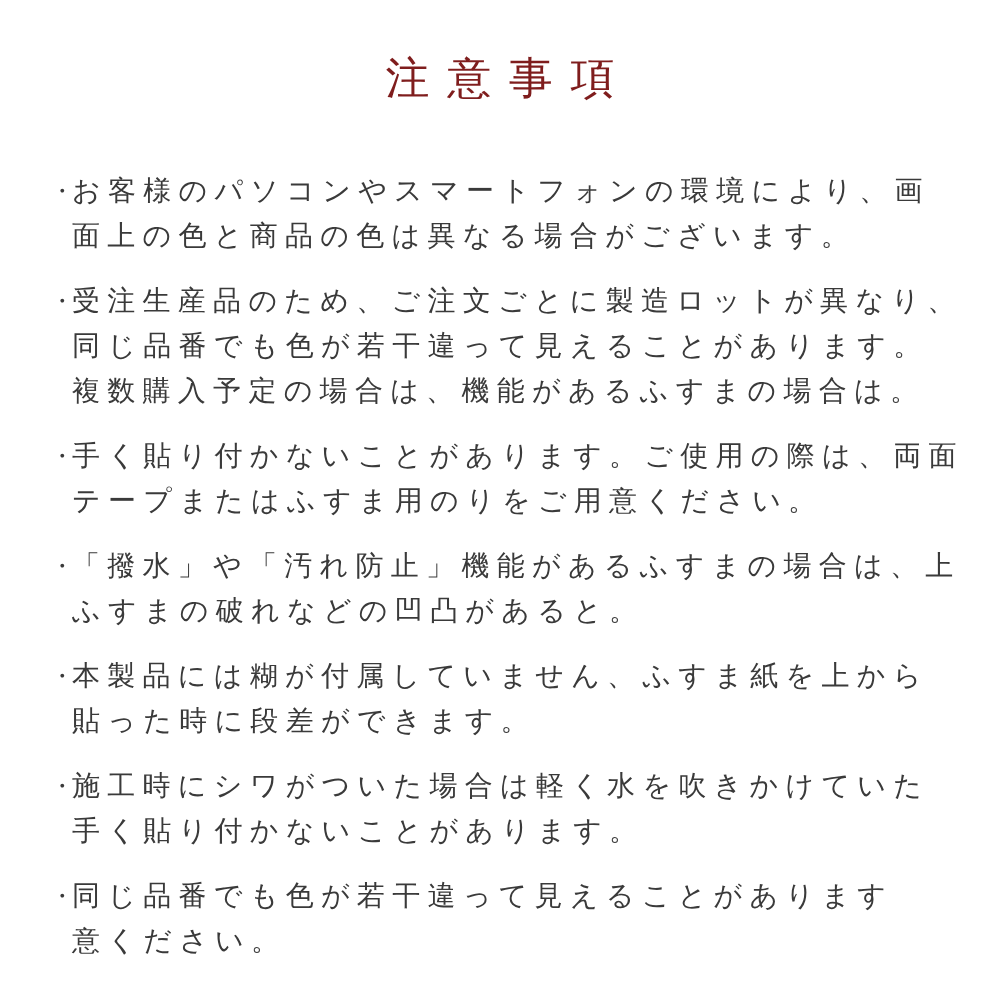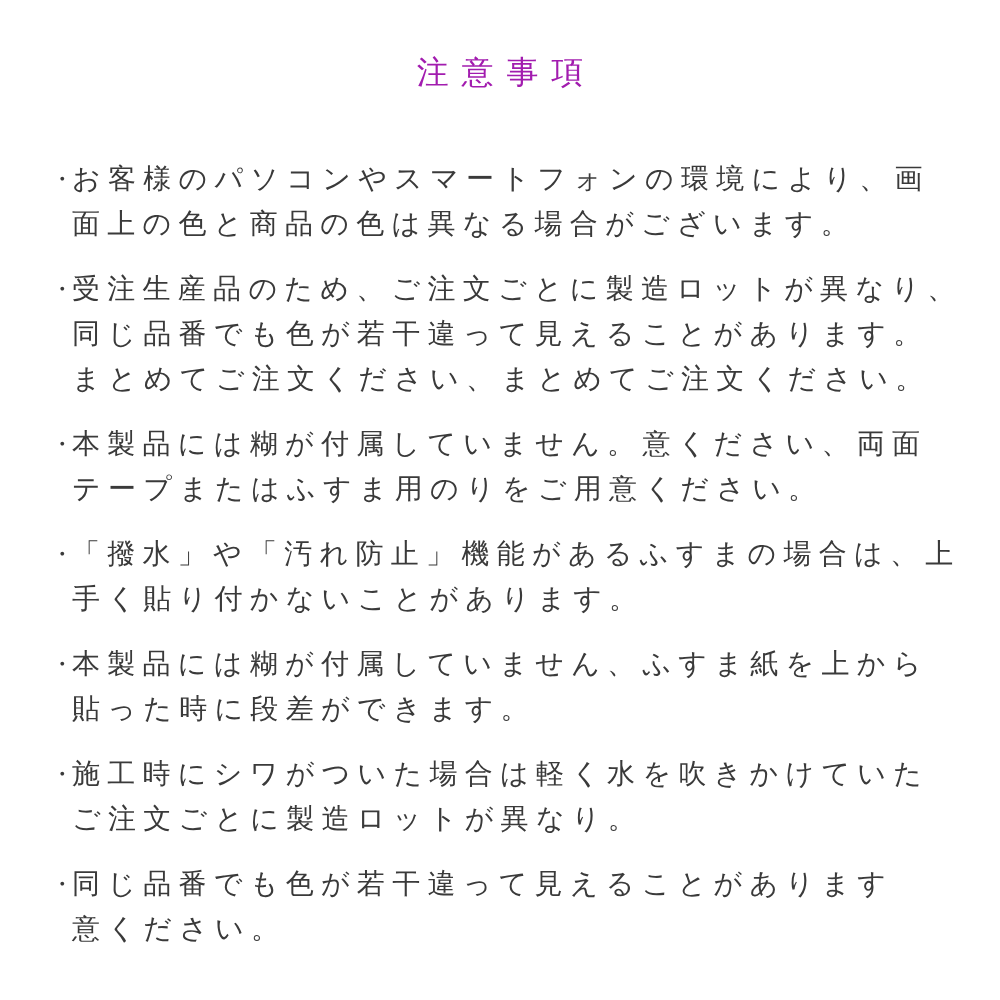--- a/index.html
+++ b/index.html
@@ -12,25 +12,25 @@
     width: 1000px;
     height: 1000px;
     background: #ffffff;
     overflow: hidden;
     font-family: "Liberation Sans", "DejaVu Sans", sans-serif;
   }
   .title {
     margin: 56px 0 12px 0;
     padding-left: 0.40em; 
     text-align: center;
-    font-size: 32px;
+    font-size: 44px;
     font-weight: 400;
     line-height: 1;
     letter-spacing: 0.40em;
-    color: #a21caf;
+    color: #7f1d1d;
   }
   .notes {
     list-style: none;
     margin: 68px 0 0 0;
     padding: 0 34px 0 50px;
   }
   .note {
     display: flex;
     align-items: flex-start;
     margin: 0 0 20px 0;
@@ -62,41 +62,41 @@
   <ul class="notes">
     <li class="note">
       <span class="bullet">・</span>
       <span class="note-text">お客様のパソコンやスマートフォンの環境により、画
 面上の色と商品の色は異なる場合がございます。</span>
     </li>
     <li class="note">
       <span class="bullet">・</span>
       <span class="note-text">受注生産品のため、ご注文ごとに製造ロットが異なり、
 同じ品番でも色が若干違って見えることがあります。
-まとめてご注文ください、まとめてご注文ください。</span>
+複数購入予定の場合は、機能があるふすまの場合は。</span>
     </li>
     <li class="note">
       <span class="bullet">・</span>
-      <span class="note-text">本製品には糊が付属していません。意ください、両面
+      <span class="note-text">手く貼り付かないことがあります。ご使用の際は、両面
 テープまたはふすま用のりをご用意ください。</span>
     </li>
     <li class="note">
       <span class="bullet">・</span>
       <span class="note-text">「撥水」や「汚れ防止」機能があるふすまの場合は、上
-手く貼り付かないことがあります。</span>
+ふすまの破れなどの凹凸があると。</span>
     </li>
     <li class="note">
       <span class="bullet">・</span>
       <span class="note-text">本製品には糊が付属していません、ふすま紙を上から
 貼った時に段差ができます。</span>
     </li>
     <li class="note">
       <span class="bullet">・</span>
       <span class="note-text">施工時にシワがついた場合は軽く水を吹きかけていた
-ご注文ごとに製造ロットが異なり。</span>
+手く貼り付かないことがあります。</span>
     </li>
     <li class="note">
       <span class="bullet">・</span>
       <span class="note-text">同じ品番でも色が若干違って見えることがあります
 意ください。</span>
     </li>
   </ul>
 </div>
 
 </body></html>

